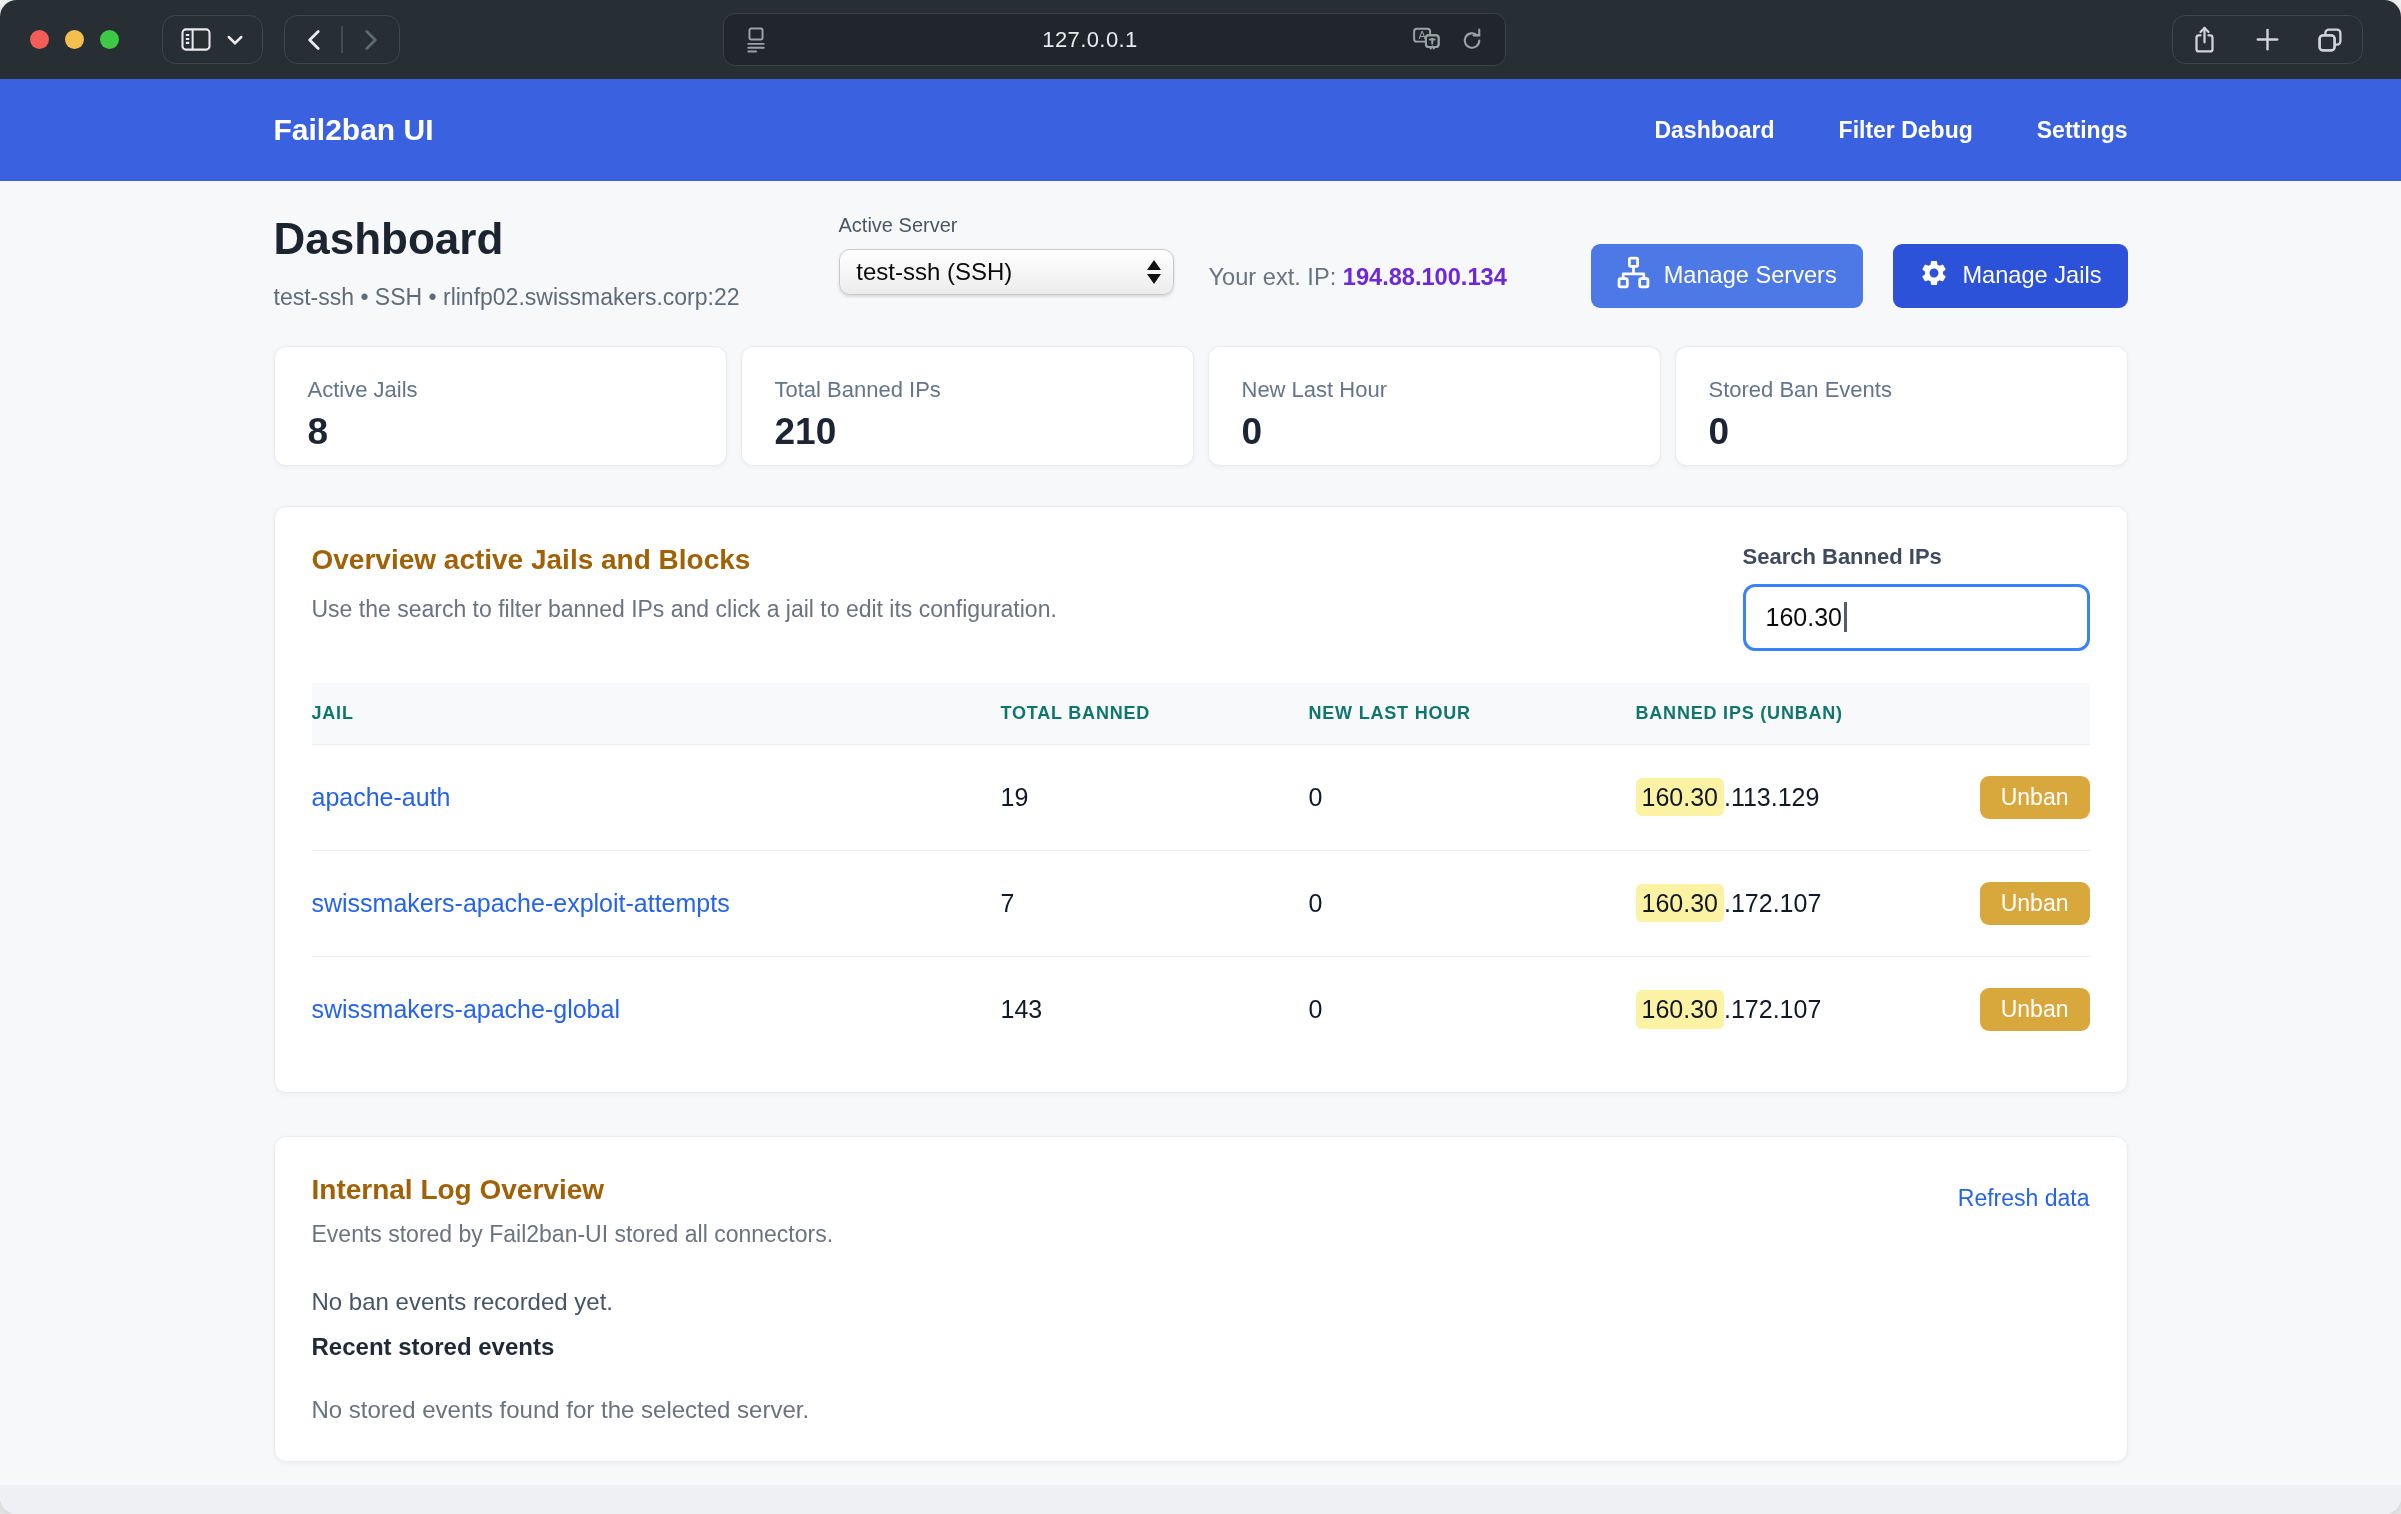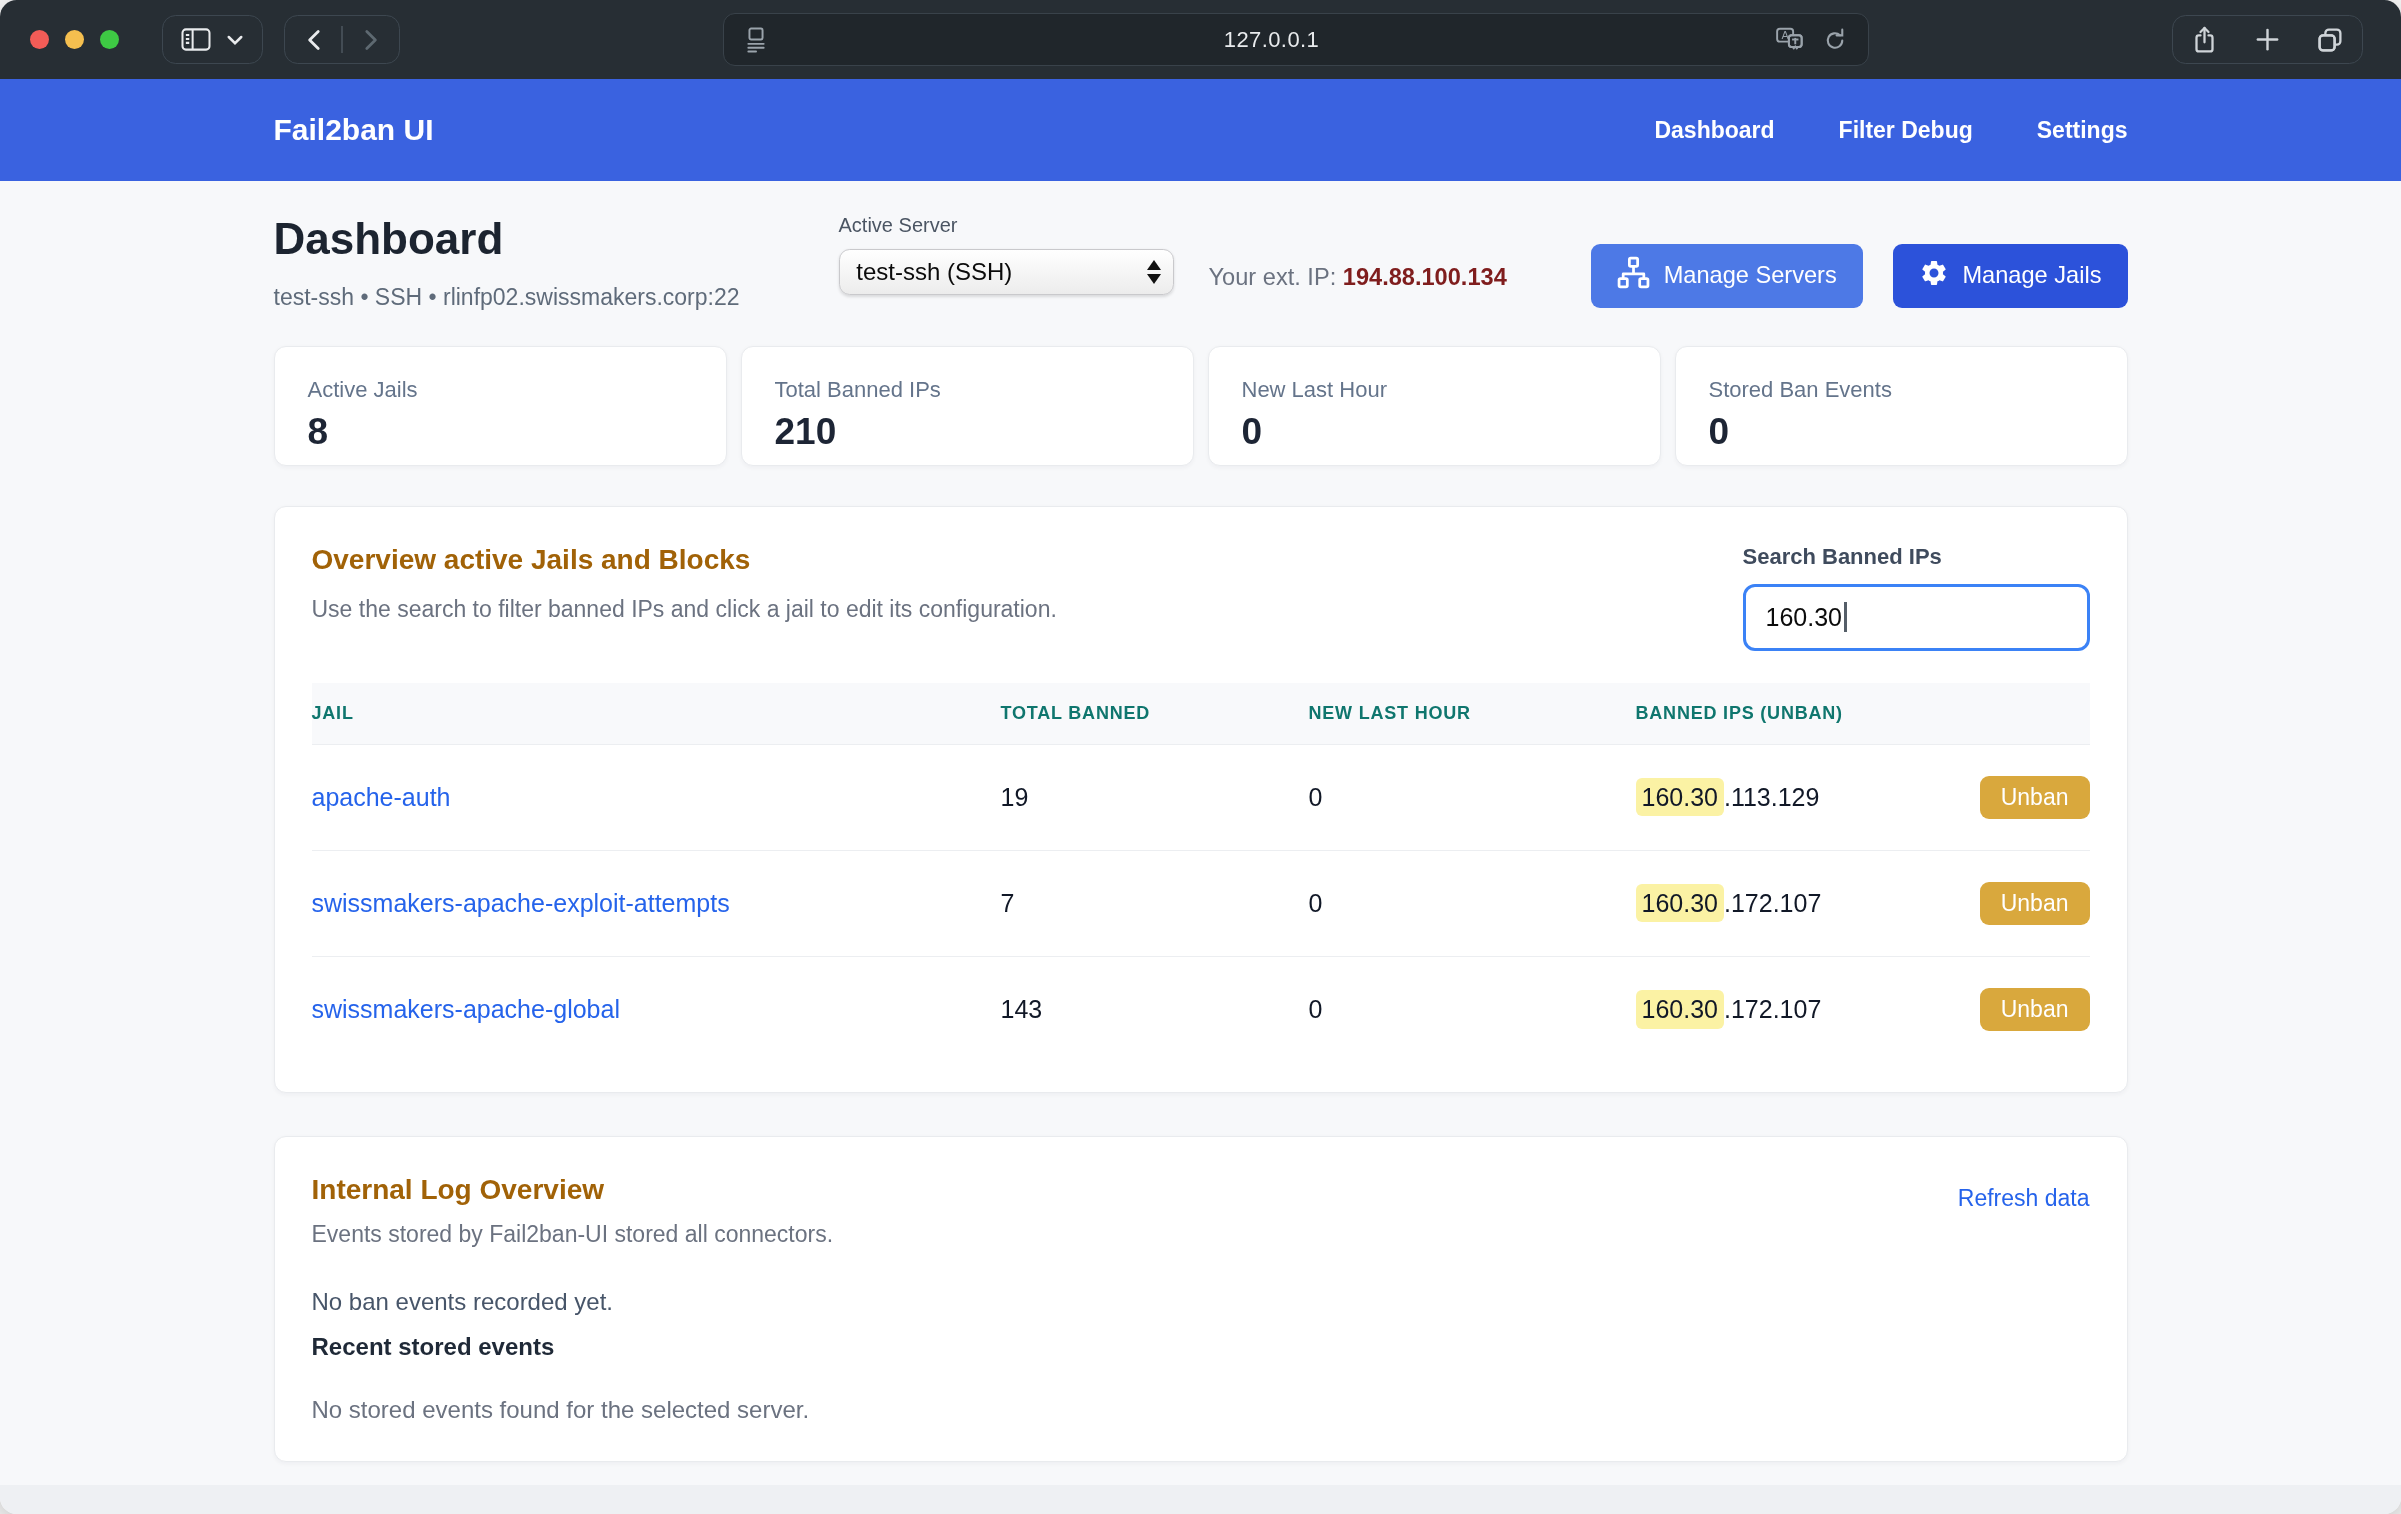--- a/index.html
+++ b/index.html
@@ -9,21 +9,21 @@
   
   .chrome { height:79px; background:#272e34; display:flex; align-items:center; flex:0 0 auto; position:relative; }
   .traffic { display:flex; gap:16px; margin-left:30px; }
   .dot { width:19px; height:19px; border-radius:50%; }
   .dot.red{ background:#f35c57; } .dot.yellow{ background:#f5bf4f; } .dot.green{ background:#3ec944; }
   .pill { height:49px; border:1.5px solid #3d4membr750;border:1.5px solid #3d4750; border-radius:13.7px; display:flex; align-items:center; justify-content:center; gap:13.7px; padding:0 16.7px; }
   .pill.sidebar { margin-left:43px; }
   .pill.navbtns { margin-left:21px; border-color:#3d4750; }
   .chrome svg { display:block; }
   .divider-v { width:1.5px; height:27px; background:#434c54; }
-  .urlbar { position:absolute; left:723px; top:13px; width:1146px; height:53px; background:#20262b; border:1.5px solid #39424a; border-radius:12px; display:flex; align-items:center; padding:0 20px; }
+  .urlbar { position:absolute; left:723px; top:13px; width:783px; height:53px; background:#20262b; border:1.5px solid #39424a; border-radius:12px; display:flex; align-items:center; padding:0 20px; }
   .url-text { flex:1; text-align:center; color:#e9ebed; font-size:22px; letter-spacing:0.4px; }
   .chrome-right { position:absolute; right:38px; top:15px; }
   .pill.tools { height:49px; }
 
   
   .navbar { height:102px; background:#3a62e0; display:flex; align-items:center; flex:0 0 auto; }
   .navbar-inner { width:1854px; margin:0 auto; display:flex; align-items:center; }
   .brand { color:#ffffff; font-size:30px; font-weight:bold; }
   .nav-links { margin-left:auto; display:flex; gap:64px; }
   .nav-link { color:#ffffff; font-size:23px; font-weight:600; cursor:pointer; }
@@ -36,21 +36,21 @@
   .page-title { font-size:44px; font-weight:bold; color:#1c2430; }
   .page-sub { margin-top:20px; font-size:23px; color:#5f6b7a; }
   .server-group { margin-left:99px; }
   .field-label { font-size:20px; color:#4b5563; }
   .mac-select { margin-top:12px; width:335px; height:46px; border:1.5px solid #c9c9cc; border-radius:10.7px; background:linear-gradient(#ffffff,#ececec); display:flex; align-items:center; padding:0 12px 0 16.7px; box-shadow:0 1.5px 3px rgba(0,0,0,.12); cursor:pointer; }
   .mac-select .sel-text { flex:1; font-size:24px; color:#0b0b0b; }
   .sel-arrows { display:flex; flex-direction:column; gap:4.6px; align-items:center; }
   .tri-up { width:0; height:0; border-left:7.6px solid transparent; border-right:7.6px solid transparent; border-bottom:10px solid #111; }
   .tri-down { width:0; height:0; border-left:7.6px solid transparent; border-right:7.6px solid transparent; border-top:10px solid #111; }
   .extip { margin-left:35px; align-self:center; margin-top:30px; font-size:23.6px; color:#6b7280; white-space:nowrap; }
-  .extip a { color:#7f1d1d; text-decoration:none; font-weight:600; }
+  .extip a { color:#6d28d9; text-decoration:none; font-weight:600; }
   .hdr-buttons { margin-left:auto; align-self:center; margin-top:26px; display:flex; gap:30px; }
   .btn { display:flex; align-items:center; gap:13.7px; border:none; border-radius:9px; color:#fff; font-size:23.6px; font-weight:500; padding:0 26px; height:64px; cursor:pointer; font-family:inherit; }
   .btn-servers { background:#4d79e6; }
   .btn-jails { background:#2c52da; }
 
   
   .stats { display:grid; grid-template-columns:repeat(4,1fr); gap:14px; margin-top:35px; }
   .stat-card { background:#fff; border:1.5px solid #e9ebee; border-radius:12px; padding:30px 33px; height:120px; box-shadow:0 1.5px 4.6px rgba(16,24,40,.04); }
   .stat-label { font-size:22px; color:#64748b; }
   .stat-value { margin-top:7.6px; font-size:37px; font-weight:bold; color:#1d2535; }

